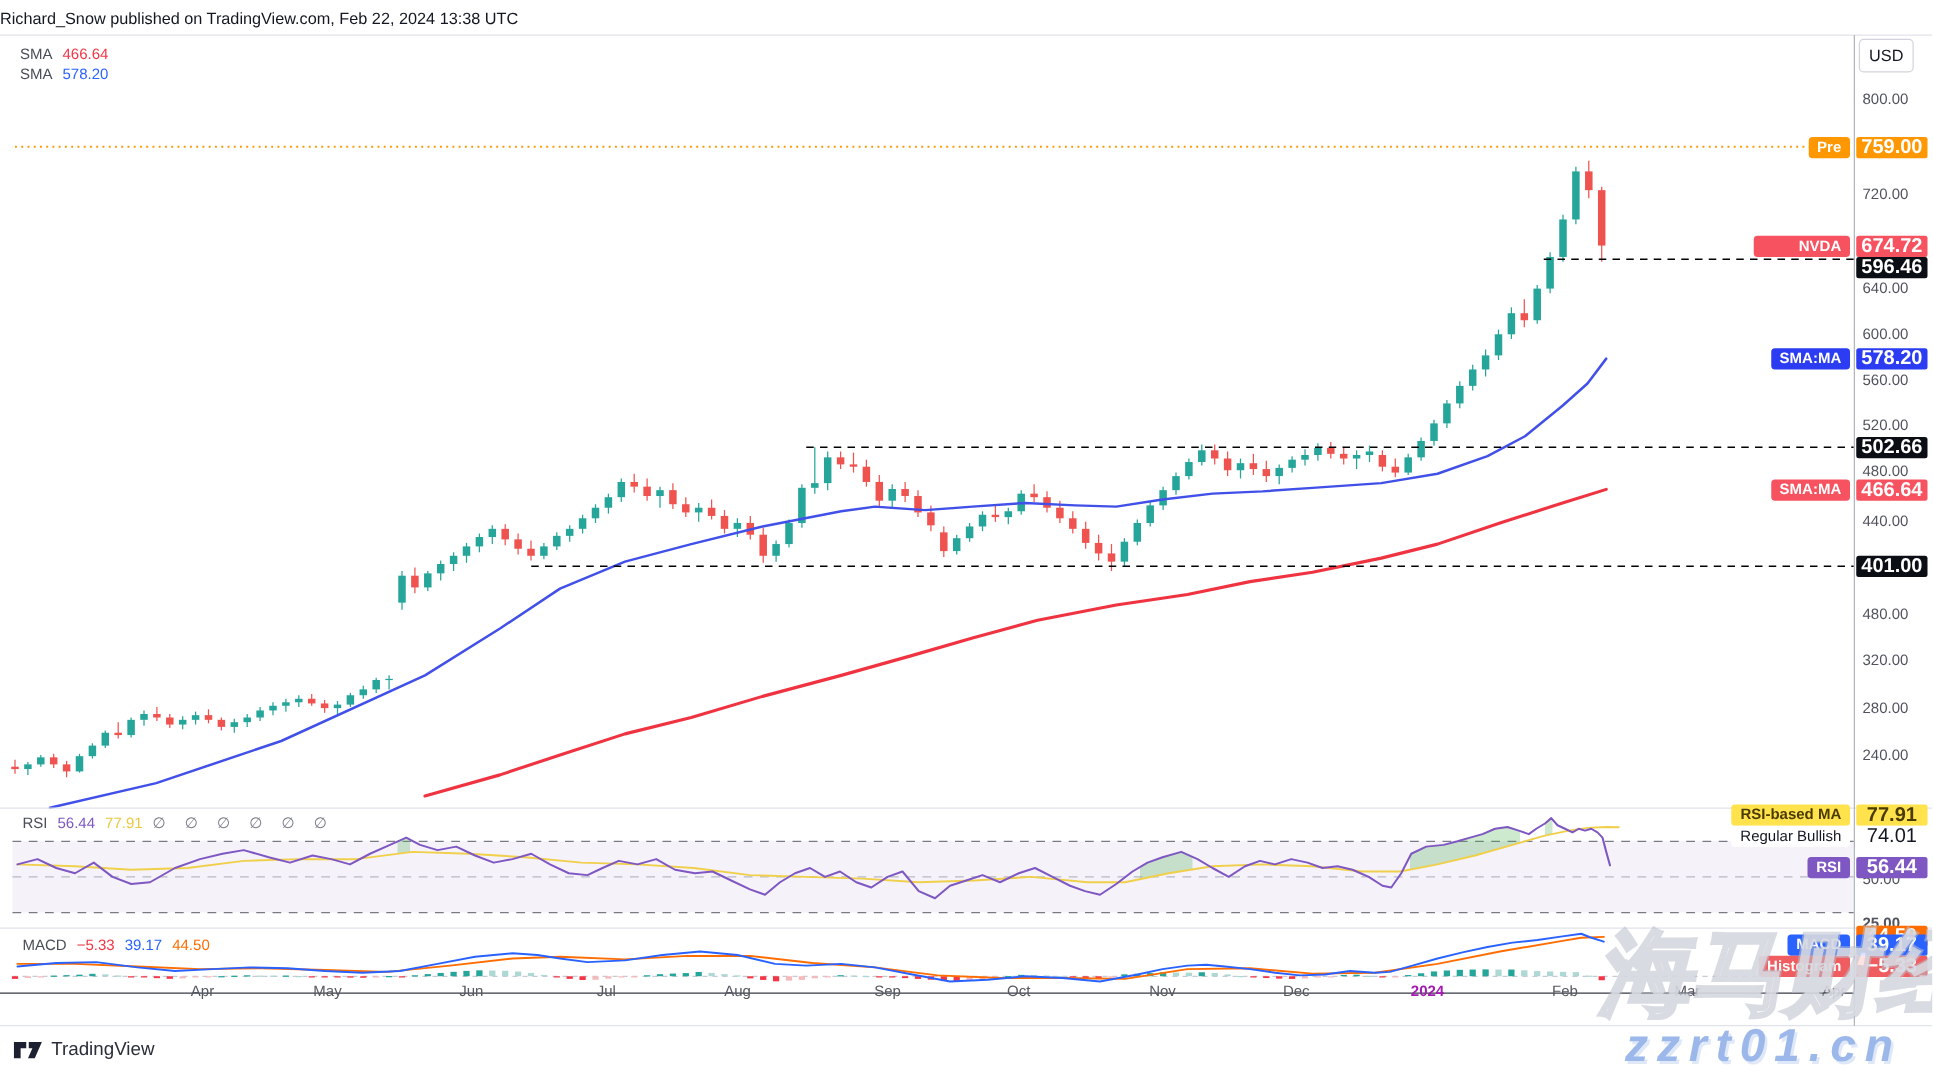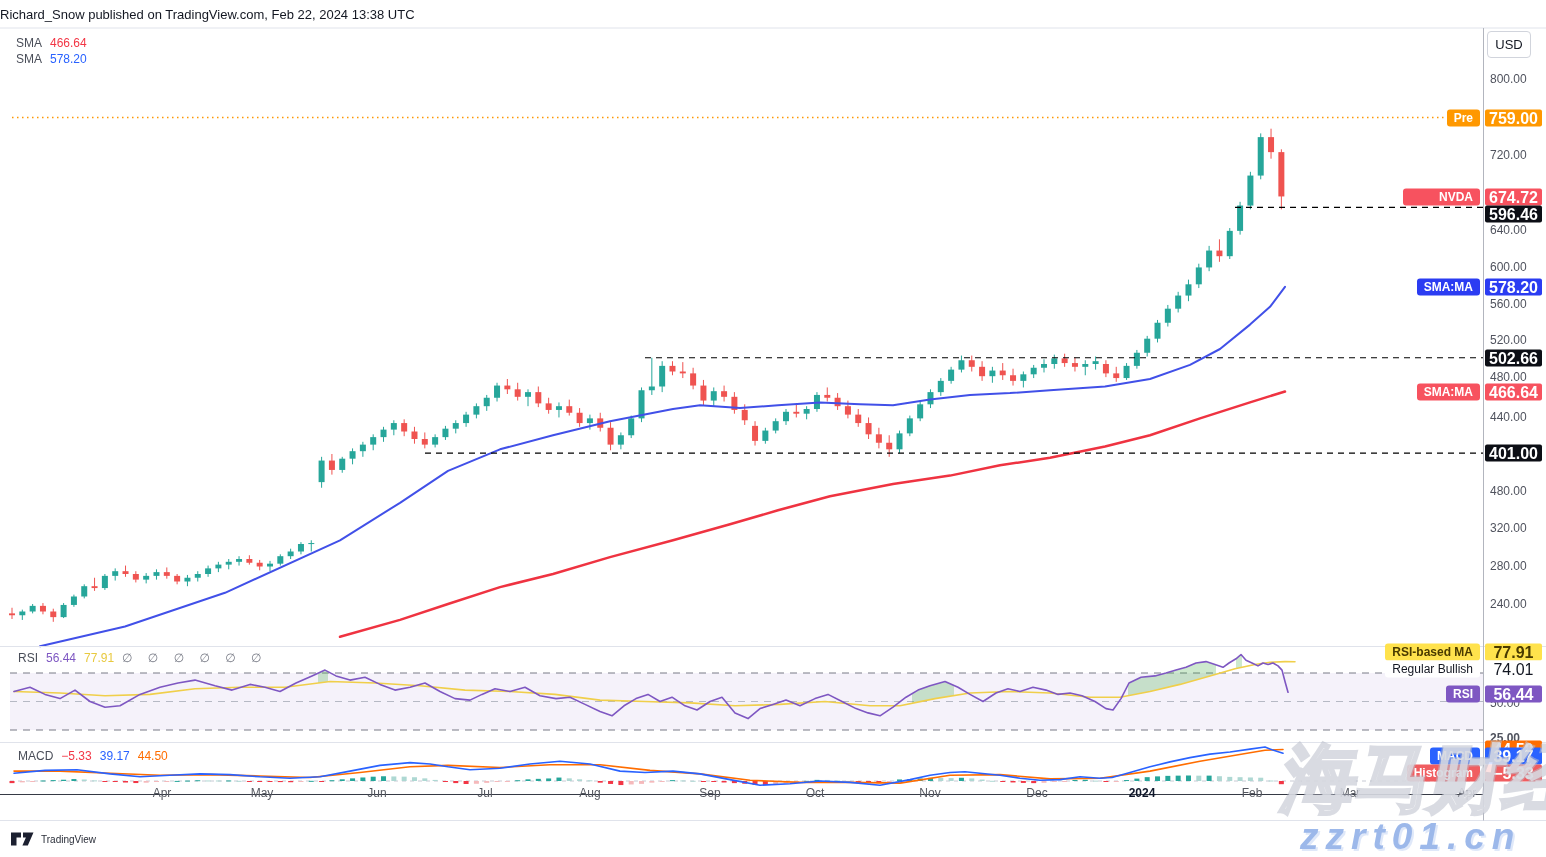--- a/index.html
+++ b/index.html
@@ -14,28 +14,28 @@
   .lv.yellow{color:#e8c93f;} .lv.orange{color:#ff6d00;} .lv.gray{color:#787b86;letter-spacing:6px;}
   .legend-rsi{position:absolute;left:18px;top:651px;z-index:4;font-size:12px;}
   .legend-rsi span{margin-right:8px;}
   .legend-macd{position:absolute;left:18px;top:749px;z-index:4;font-size:12px;}
   .legend-macd span{margin-right:8px;}
   .usd-btn{position:absolute;left:1487px;top:31px;width:42px;height:25px;line-height:25px;
            text-align:center;border:1px solid #d1d4dc;border-radius:4px;font-size:13px;
            color:#131722;background:#fff;z-index:4;}
   .ptick{position:absolute;left:1490px;font-size:12px;color:#50535e;transform:translateY(-50%);z-index:3;}
   .ttick{position:absolute;top:786px;font-size:12px;color:#555860;transform:translateX(-50%);z-index:3;margin-left:37px;}
-  .ttick.major{color:#0f172a;font-weight:bold;}
+  .ttick.major{color:#a21caf;font-weight:bold;}
   .axis-chip{position:absolute;left:1485px;width:57px;height:17px;line-height:17px;text-align:center;
              color:#fff;font-size:16px;font-weight:bold;border-radius:2px;transform:translateY(-50%);z-index:5;}
   .side-chip{position:absolute;right:66px;height:17px;line-height:17px;padding:0 7px;color:#fff;
              font-size:12px;font-weight:bold;border-radius:3px;transform:translateY(-50%);z-index:5;}
   .plain{font-weight:normal !important;}
   .footer{position:absolute;left:11px;top:831px;display:flex;align-items:center;z-index:4;}
-  .footer .brand{font-size:10px;color:#2a2e39;margin-left:7px;}
+  .footer .brand{font-size:15px;color:#2a2e39;margin-left:7px;}
   .wm1{position:absolute;left:1284px;top:740px;width:262px;font-size:74px;line-height:1.05;
        font-weight:bold;color:rgba(255,255,255,0.82);-webkit-text-stroke:3px rgba(186,190,202,0.55);
        transform:skewX(-10deg);z-index:20;pointer-events:none;white-space:nowrap;}
   .wm2{position:absolute;left:1300px;top:816px;font-size:37px;font-weight:bold;font-style:italic;
        letter-spacing:7px;color:#9cb8ea;text-shadow:2px 2px 0 rgba(220,230,248,0.9);
        z-index:21;pointer-events:none;white-space:nowrap;}
 </style>
 </head>
 <body>
 

